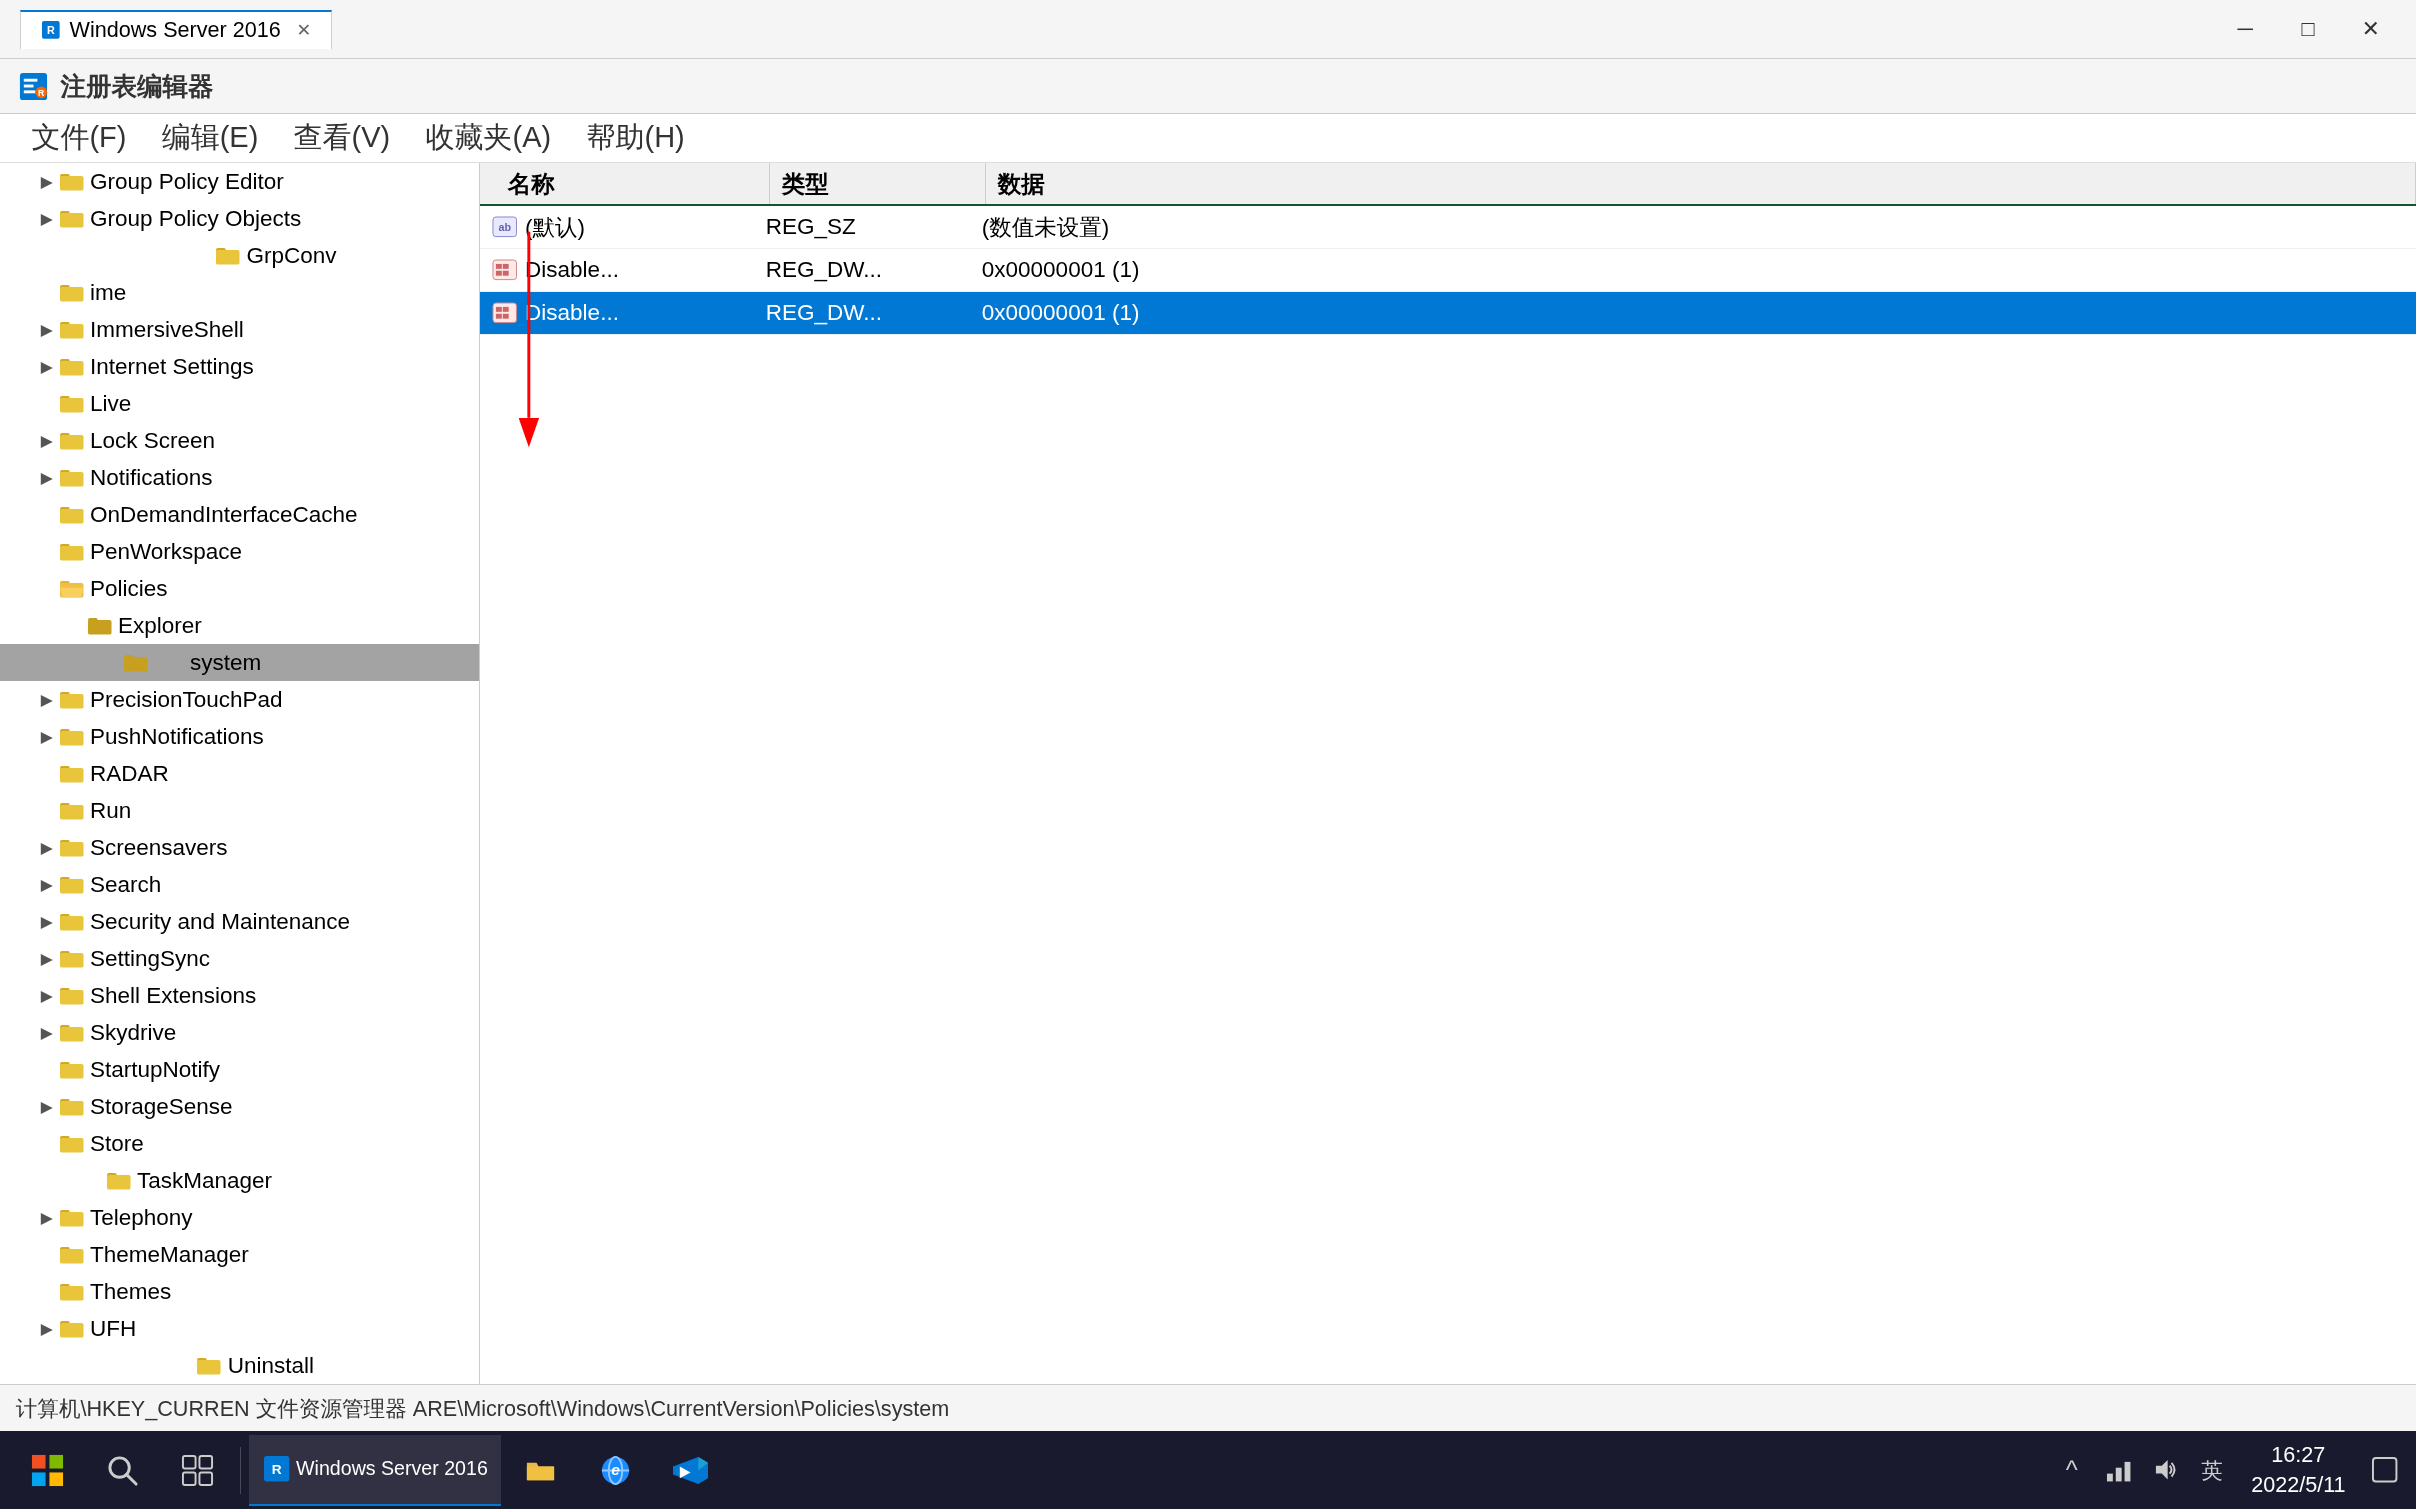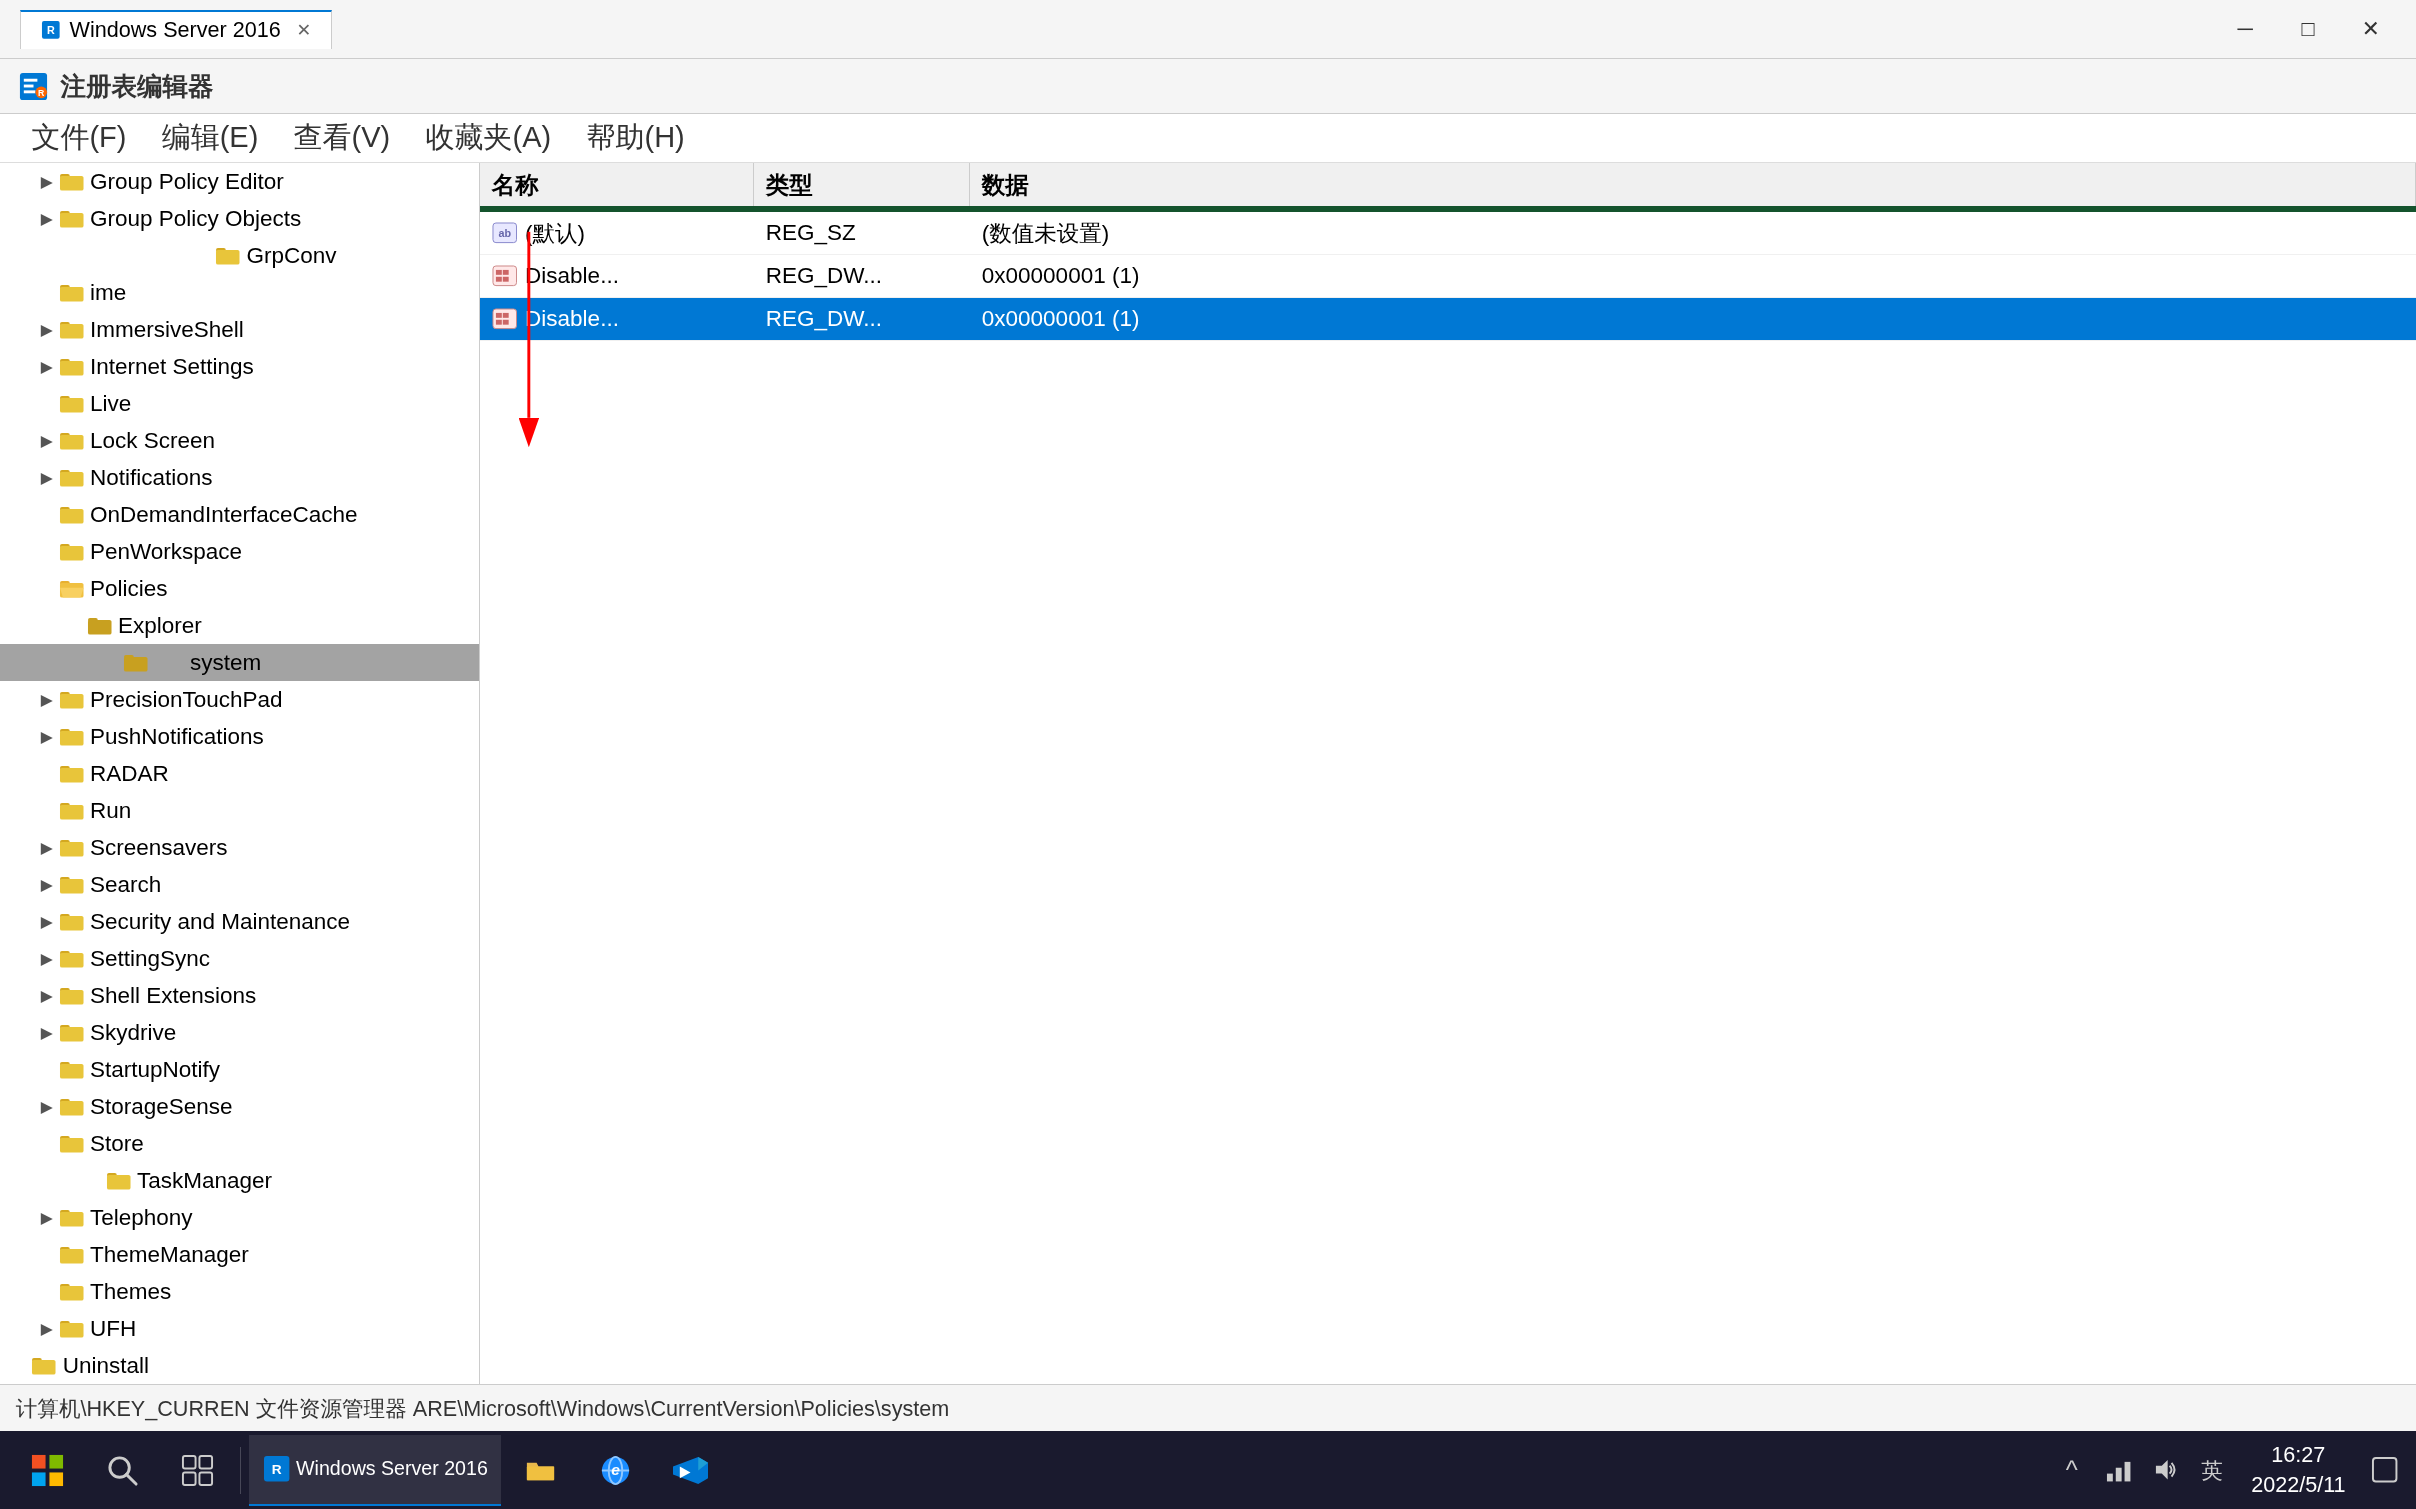--- a/index.html
+++ b/index.html
@@ -144,24 +144,25 @@
       flex: 1;
       background: #fff;
       display: flex;
       flex-direction: column;
       overflow: hidden;
     }
 
     .registry-table-header {
       display: flex;
       background: #f0f0f0;
-      border-bottom: 6px solid #14532d;
-      height: 49px;
+      border-bottom: 2px solid #14532d;
+      height: 43px;
       align-items: center;
       flex-shrink: 0;
+      padding-left: 16px;
     }
 
     .reg-col {
       padding: 0 11.8px;
       font-size: 23.5px;
       font-weight: 600;
       border-right: 1px solid #ccc;
       height: 100%;
       display: flex;
       align-items: center;
@@ -607,21 +608,21 @@
             <span>Themes</span>
           </div>
           <div class="tree-item" style="padding-left: 35px;">
             <span class="tree-chevron">▶</span>
             <svg width="25.5" height="21.6" viewBox="0 0 26 22" style="margin-right: 5.9px; flex-shrink: 0;">
               <rect x="1" y="3" width="10" height="4" rx="2" fill="#d4a820"></rect>
               <rect x="1" y="5" width="24" height="15" rx="2" fill="#e8c53a"></rect>
             </svg>
             <span>UFH</span>
           </div>
-          <div class="tree-item" style="">
+          <div class="tree-item" style=" justify-content: center;">
             <span class="tree-chevron"></span>
             <svg width="25.5" height="21.6" viewBox="0 0 26 22" style="margin-right: 5.9px; flex-shrink: 0;">
               <rect x="1" y="3" width="10" height="4" rx="2" fill="#d4a820"></rect>
               <rect x="1" y="5" width="24" height="15" rx="2" fill="#e8c53a"></rect>
             </svg>
             <span>Uninstall</span>
           </div>
         </div>
 
     </div>

